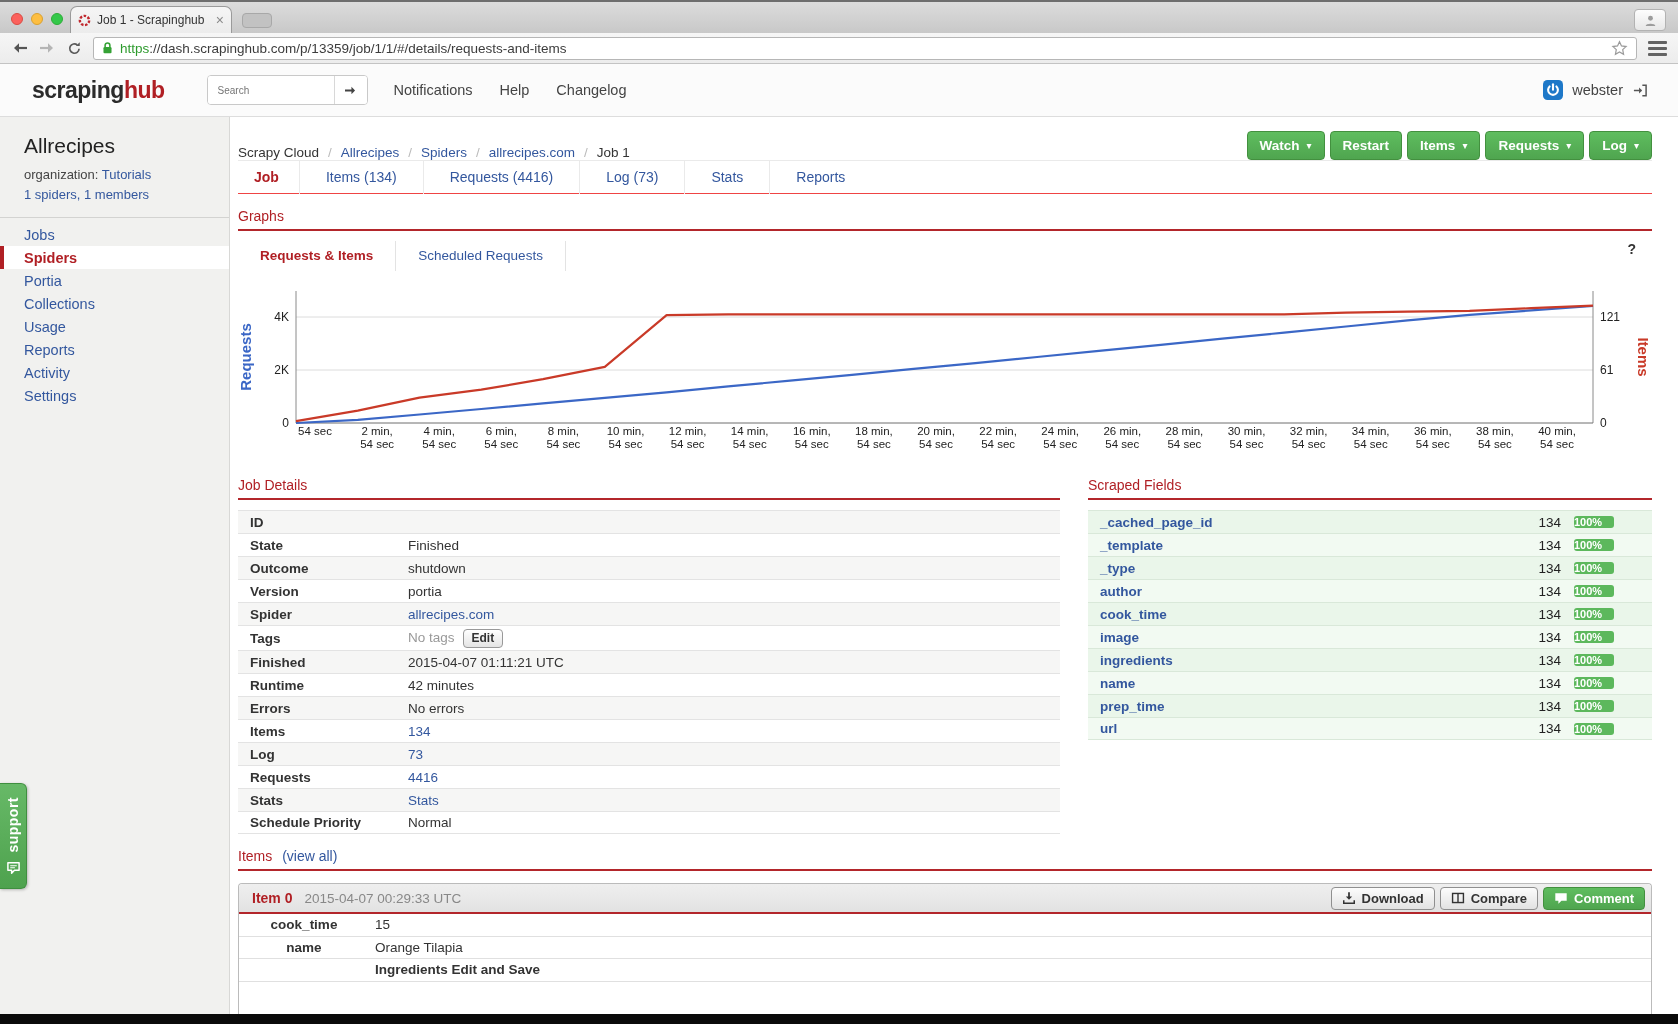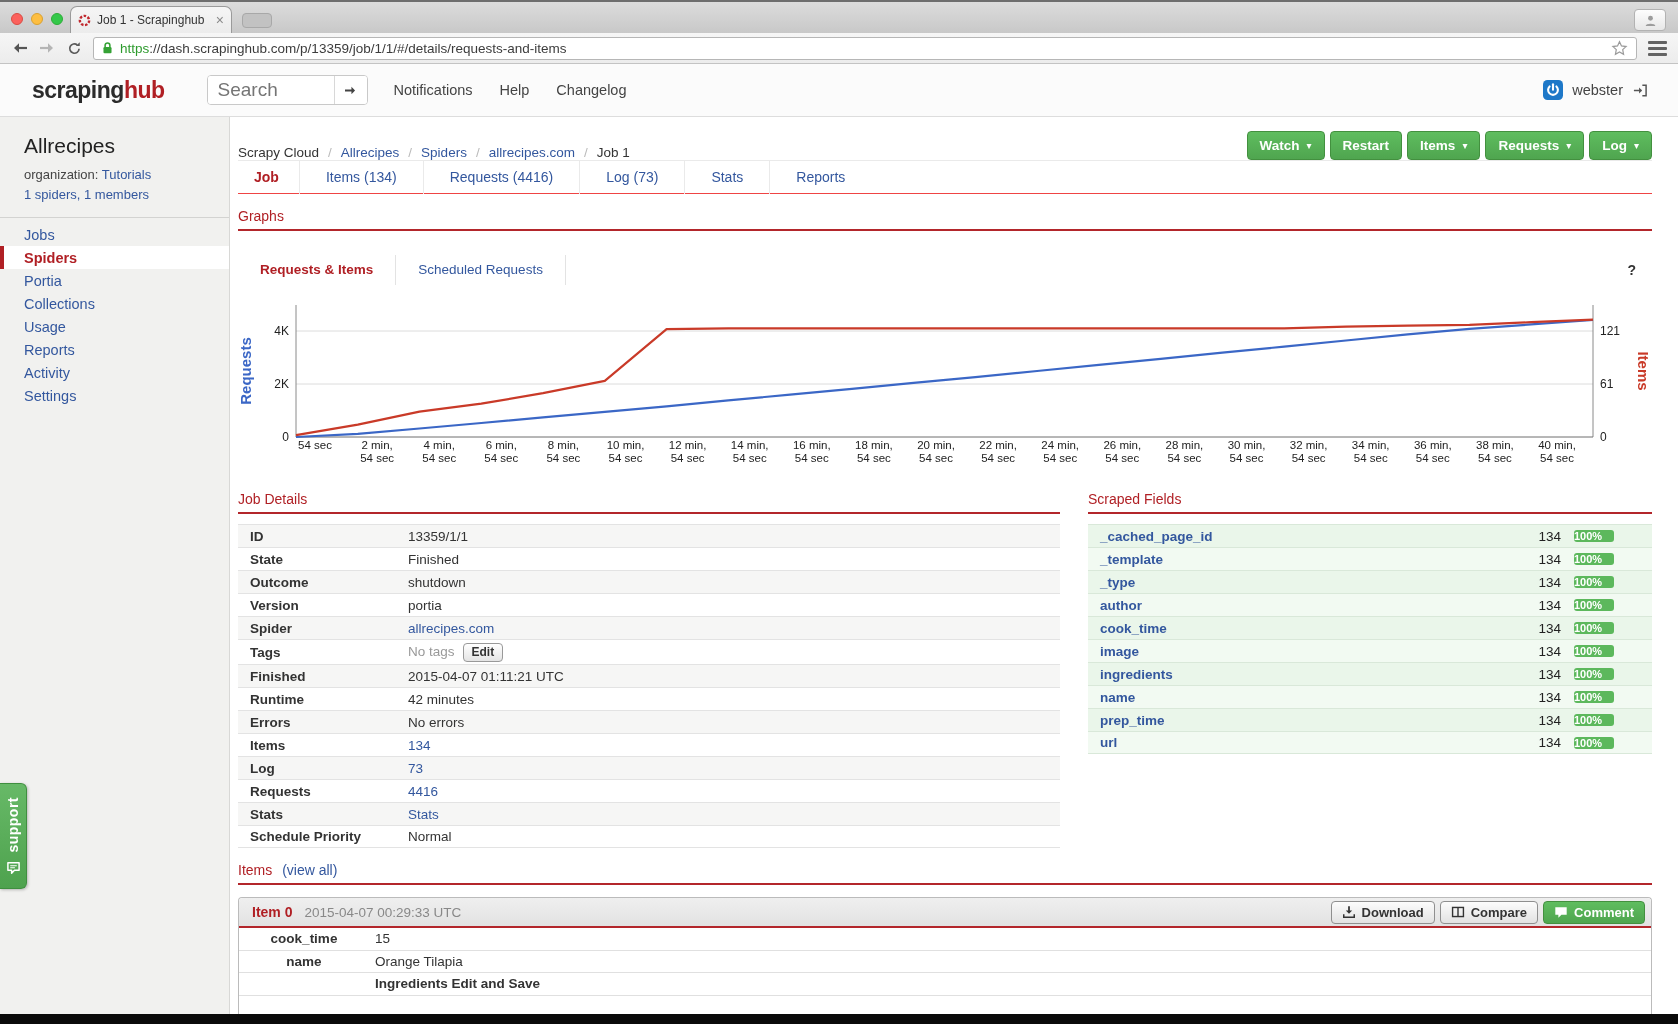--- a/index.html
+++ b/index.html
@@ -23,21 +23,21 @@
 .urlbar{flex:1;height:23px;background:#fff;border:1px solid #b6b6b6;border-radius:3px;display:flex;align-items:center;padding:0 8px;gap:7px;font-size:13.5px;color:#3c3c3c}
 .url-scheme{color:#2e9b2e}
 .url-star{margin-left:auto;display:flex;cursor:pointer}
 .hamburger{display:flex;flex-direction:column;gap:3px;width:19px;cursor:pointer}
 .hamburger span{height:3px;background:#636363;border-radius:1px}
 
 .app-header{height:53px;background:#fbfbfb;border-bottom:1px solid #ddd;display:flex;align-items:center;padding:0 30px 0 32px}
 .logo{font-size:23px;font-weight:bold;letter-spacing:-.5px;color:#2b2b2b;cursor:pointer}
 .logo .hub{color:#b01f24}
 .searchbox{display:flex;margin-left:42px;border:1px solid #c9c9c9;border-radius:4px;overflow:hidden;height:30px;background:#fff;align-items:stretch}
-.searchbox input{border:none;outline:none;width:126px;padding:0 10px;font-size:19px;color:#a16207;font-family:inherit}
+.searchbox input{border:none;outline:none;width:126px;padding:0 10px;font-size:10px;color:#a16207;font-family:inherit}
 .search-go{width:33px;border-left:1px solid #d8d8d8;display:flex;align-items:center;justify-content:center;background:#fff;cursor:pointer}
 .header-nav{display:flex;gap:27px;margin-left:26px}
 .nav-link{color:#444;font-size:14.5px;text-decoration:none;cursor:pointer}
 .header-right{margin-left:auto;display:flex;align-items:center;gap:9px}
 .username{color:#444;font-size:14.5px;cursor:pointer}
 
 .page{display:flex;height:905px}
 .sidebar{width:230px;background:#f1f1ef;border-right:1px solid #d8d8d6;flex-shrink:0}
 .side-head{padding:17px 24px 13px;border-bottom:1px solid #d3d3d1}
 .side-proj{font-size:21px;color:#222;margin-bottom:7px}
@@ -57,21 +57,21 @@
 .caret{font-size:10px;line-height:1}
 
 .job-tabs{display:flex;border-bottom:1px solid #ef4444;height:33px;align-items:flex-start}
 .jtab{padding:0 26px;font-size:14px;color:#33579e;border-left:1px solid #eaeaea;line-height:33px;cursor:pointer}
 .jtab:first-child{border-left:none;padding-left:16px;padding-right:20px}
 .jtab.active{color:#b01f24;font-weight:bold}
 
 .section-title{font-size:14px;color:#b01f24;margin-top:14px}
 .section-rule{height:0;border-top:2px solid #b3262b;margin-top:5px}
 
-.graph-tabs{display:flex;align-items:center;margin-top:24px;height:30px}
+.graph-tabs{display:flex;align-items:flex-start;margin-top:10px;height:30px}
 .gtab{padding:0 22px;font-size:13.5px;color:#33579e;border-right:1px solid #e3e3e3;line-height:30px;cursor:pointer}
 .gtab.active{color:#b01f24;font-weight:bold}
 .ghelp{margin-left:auto;margin-right:16px;font-weight:bold;color:#333;font-size:14px;cursor:pointer}
 #chart-wrap{margin-top:12px}
 svg text{font-family:"Liberation Sans","DejaVu Sans",sans-serif}
 
 .columns{display:flex;gap:28px;margin-top:4px}
 .col-left{width:822px;flex-shrink:0}
 .col-right{flex:1}
 .jd-rows,.sf-rows{margin-top:10px}
@@ -312,21 +312,20 @@
           </svg>
       </div>
 
       <div class="columns">
         <div class="col-left">
           <div class="section-title">Job Details</div>
           <div class="section-rule"></div>
           <div class="jd-rows" id="jd-rows">
               <div class="jd-row odd">
                 <div class="jd-label">ID</div>
-                <div class="jd-value">13359/1/1</div>
               </div>
               <div class="jd-row">
                 <div class="jd-label">State</div>
                 <div class="jd-value">Finished</div>
               </div>
               <div class="jd-row odd">
                 <div class="jd-label">Outcome</div>
                 <div class="jd-value">shutdown</div>
               </div>
               <div class="jd-row">

